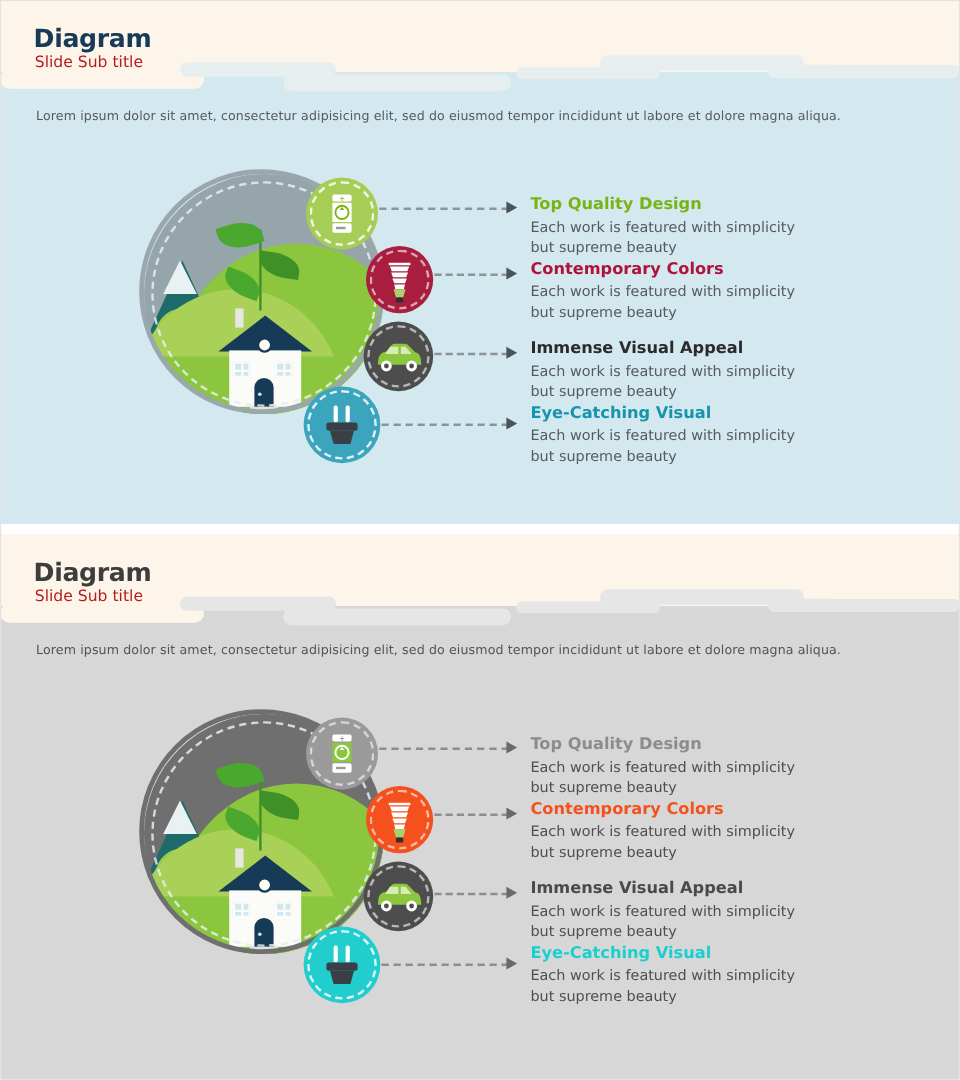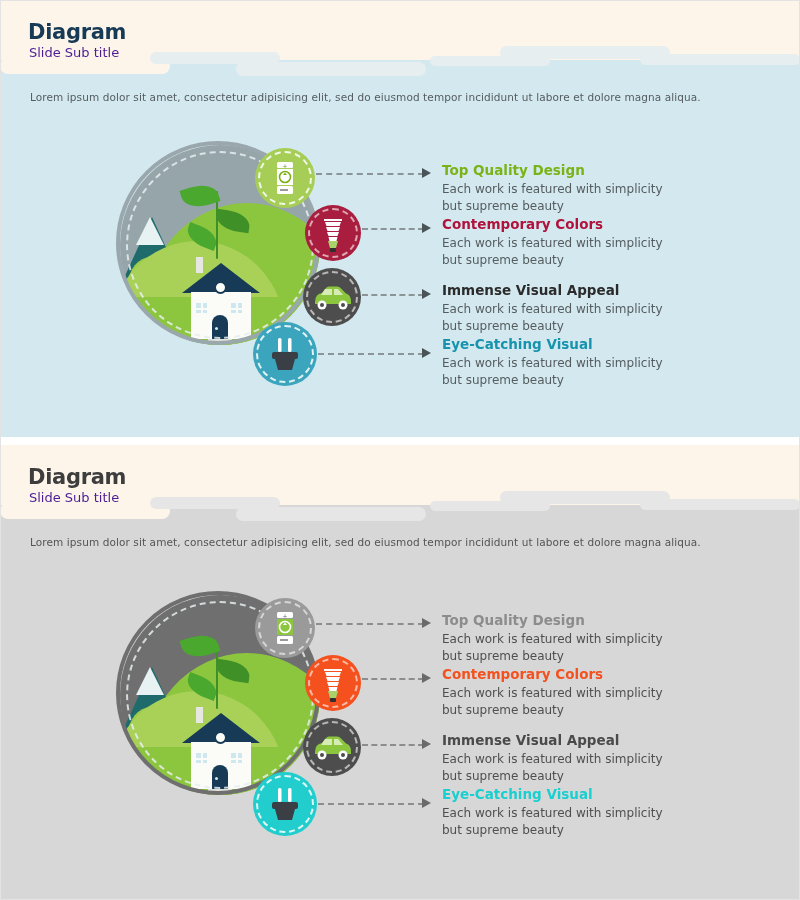--- a/index.html
+++ b/index.html
@@ -24,21 +24,21 @@
   .header-band{position:absolute;left:0;top:0;width:800px;height:60px;background:#fdf5e9;}
 
   .slide-title{
     position:absolute;left:28px;top:6px;
     font-size:21px;font-weight:bold;letter-spacing:-0.3px;
   }
   .slide.top .slide-title{color:#173a56;}
   .slide.bottom .slide-title{color:#3d3d3d;}
   .slide-subtitle{
     position:absolute;left:29px;top:34px;
-    font-size:13px;color:#4c1d95;font-weight:normal;
+    font-size:13px;color:#b91c1c;font-weight:normal;
   }
 
   
   .clouds{position:absolute;left:0;top:44px;width:800px;height:32px;}
   .cloud{position:absolute;border-radius:9px;}
 
   .lorem{
     position:absolute;left:30px;top:80px;
     font-size:10.5px;color:#555c5f;letter-spacing:0.1px;
     white-space:nowrap;

